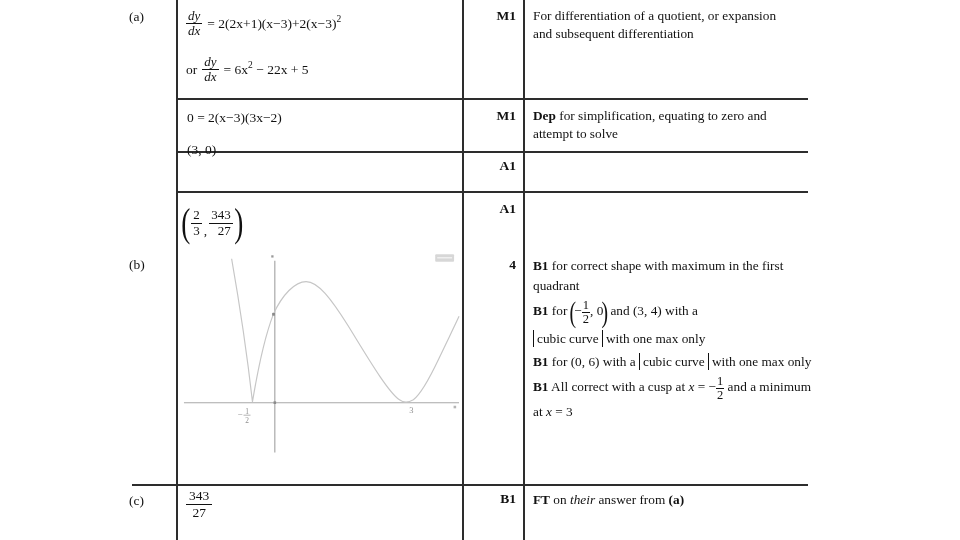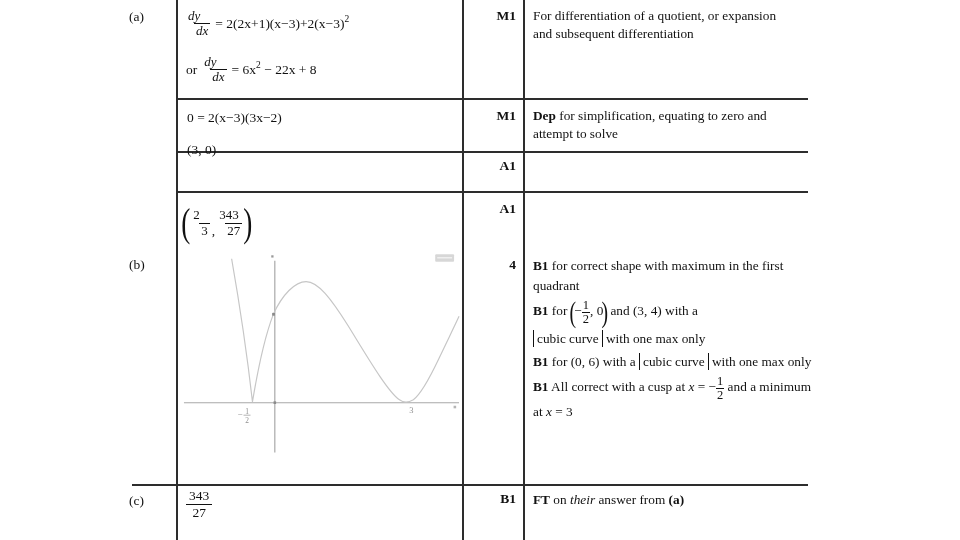--- a/index.html
+++ b/index.html
@@ -5,23 +5,23 @@
   html,body { margin:0; padding:0; background:#ffffff; }
   .page {
     position:relative; width:960px; height:540px; background:#ffffff;
     font-family:"Liberation Serif", serif; color:#111111; overflow:hidden;
   }
   .vline { position:absolute; width:1.5px; background:#2d2d2d; top:0; height:540px; }
   .hline { position:absolute; height:1.8px; background:#2d2d2d; }
   .plabel { position:absolute; font-size:13.5px; }
   .eqline { position:absolute; display:flex; align-items:center; gap:5px; font-size:13.5px; }
   .expr  { position:absolute; font-size:13.5px; }
-  .frac { display:inline-block; text-align:left; vertical-align:middle; font-size:13px; }
+  .frac { display:inline-block; text-align:right; vertical-align:middle; font-size:13px; }
   .frac .n { display:block; line-height:1.1; padding:0 2px; }
-  .frac .d { display:block; line-height:1.1; padding:0 2px; border-top:1.2px solid #111;margin-left:8px; }
+  .frac .d { display:block; line-height:1.1; padding:0 2px; border-top:1.2px solid #111; }
   .frac .it { font-style:italic; }
   .mfrac { display:inline-block; text-align:center; vertical-align:-8px; font-size:12.5px; }
   .mfrac .n { display:block; line-height:1.05; padding:0 1px; }
   .mfrac .d { display:block; line-height:1.05; padding:0 1px; border-top:1px solid #111; }
   .paren { display:inline-block; transform:scaleX(.68); transform-origin:center;
            font-size:40px; line-height:.85; vertical-align:middle; margin:0 -3px; font-weight:400; }
   .paren.md { font-size:29px; }
   .sup { font-size:9.5px; position:relative; top:-6px; }
   .mark { position:absolute; left:462px; width:54px; text-align:right; font-weight:bold; font-size:13.5px; }
   .comment { position:absolute; left:533px; font-size:13.3px; line-height:1.32; }
@@ -59,21 +59,21 @@
     </span>
     <span><span>= 2(2x+1)(x−3)+2(x−3)</span><span class="sup">2</span></span>
   </div>
 
   <div class="eqline" style="left:186px;top:55px;">
     <span>or</span>
     <span class="frac">
       <span class="n it">dy</span>
       <span class="d it">dx</span>
     </span>
-    <span><span>= 6x</span><span class="sup">2</span><span> − 22x + 8</span></span>
+    <span><span>= 6x</span><span class="sup">2</span><span> − 22x + 5</span></span>
   </div>
 
   <div class="mark" style="top:8px;">M1</div>
   <div class="comment" style="top:7px;width:258px;">For differentiation of a quotient, or expansion and subsequent differentiation</div>
 
   <div class="expr" style="left:187px;top:110px;">0 = 2(x−3)(3x−2)</div>
   <div class="mark" style="top:108px;">M1</div>
   <div class="comment" style="top:107px;width:268px;">
     <span class="bold">Dep</span><span> for simplification, equating to zero and attempt to solve</span>
   </div>

